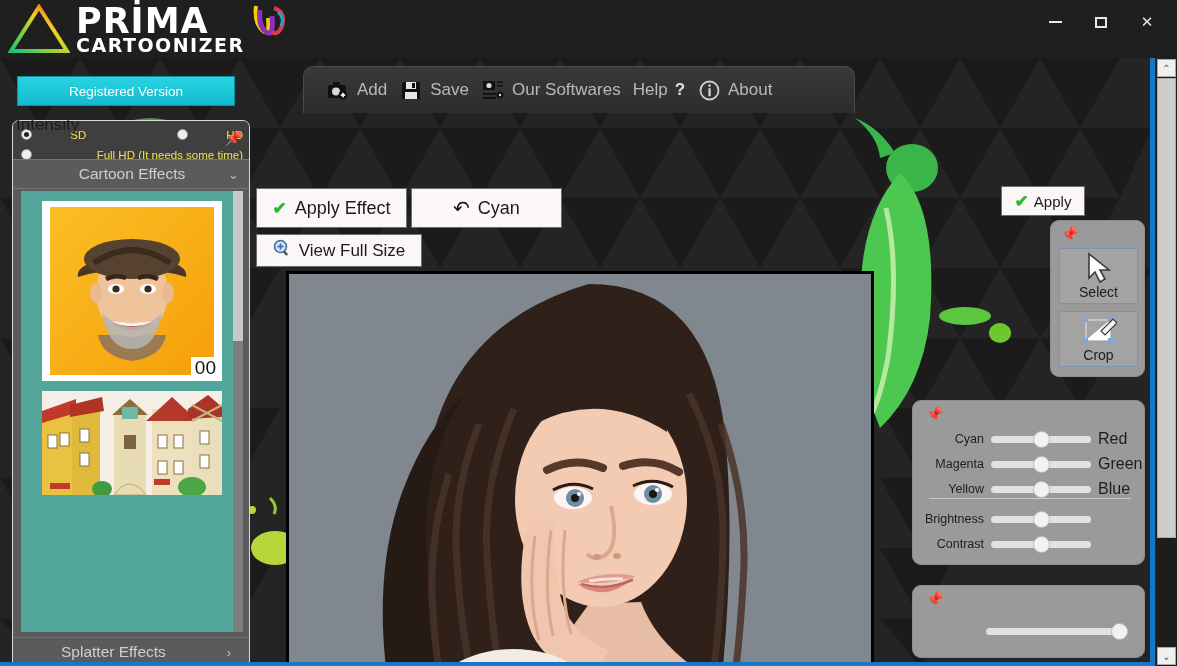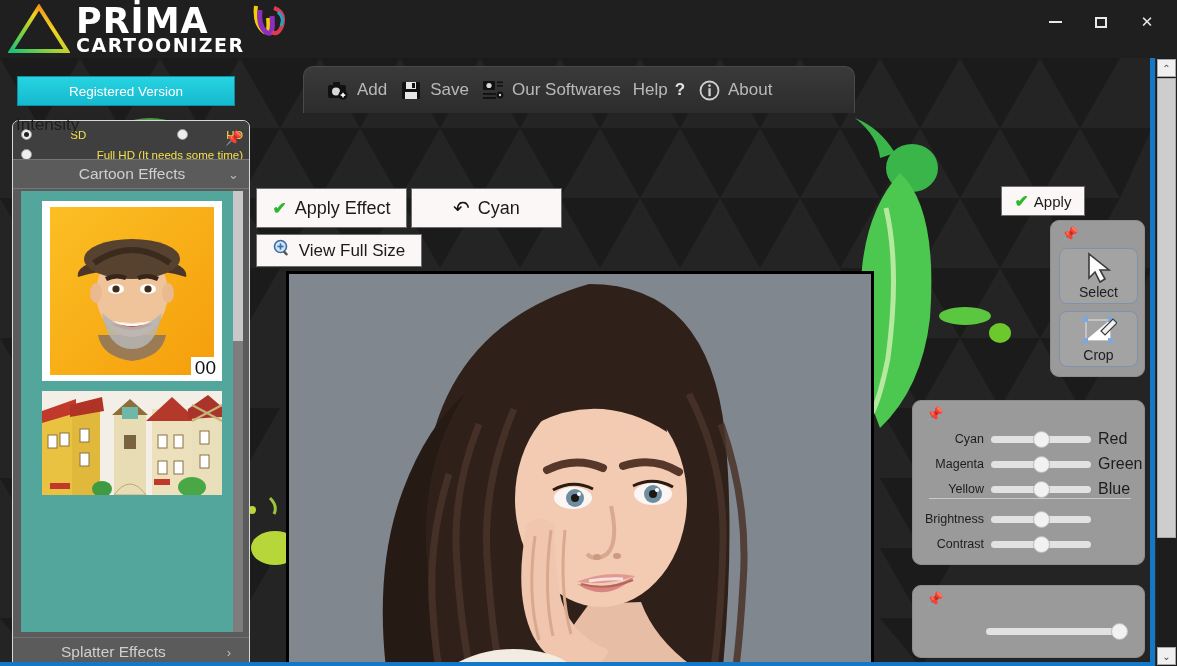--- a/index.html
+++ b/index.html
@@ -190,21 +190,21 @@
 
   
   #toolpanel {
     position: absolute; left: 1050px; top: 162px;
     width: 95px; height: 157px;
     background: #9a9a9a; border: 1px solid #8d8d8d; border-radius: 9px;
   }
   #toolpanel .pin-icon { position: absolute; left: 10px; top: 6px; }
   .tool-btn {
     position: absolute; left: 8px; width: 79px; height: 56px;
-    background: #a3a3a3; border: 1px solid #7f92ad; border-radius: 8px;
+    background: #a3a3a3; border: 1px solid #7f92ad; border-radius: 0;
     display: flex; flex-direction: column; align-items: center; justify-content: flex-end;
     padding-bottom: 3px;
     color: #1d1d1d; font-size: 14px;
   }
   #tool-select { top: 27px; }
   #tool-crop { top: 90px; }
   .tool-glyph { position: absolute; top: 3px; left: 0; right: 0; display: flex; justify-content: center; }
 
   
   #colorpanel {

